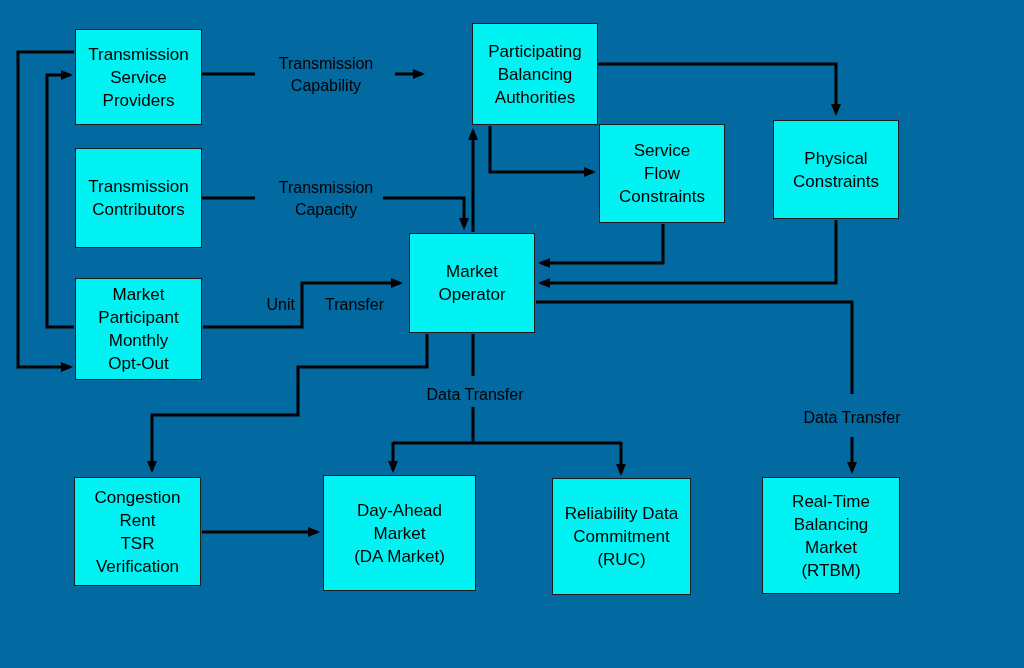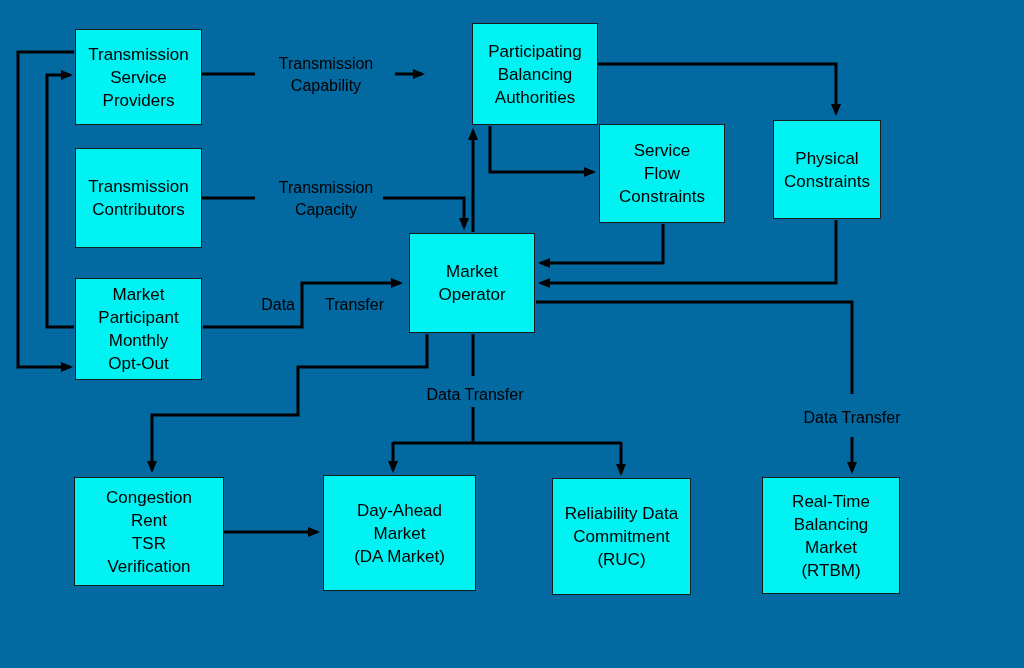--- a/index.html
+++ b/index.html
@@ -16,23 +16,23 @@
   .elabel{
     position:absolute;font-size:16px;line-height:22px;text-align:center;
     white-space:pre-line;color:#000;
   }
   
   .n-tsp{left:75px;top:29px;width:127px;height:96px;}
   .n-contrib{left:75px;top:148px;width:127px;height:100px;}
   .n-optout{left:75px;top:278px;width:127px;height:102px;}
   .n-pba{left:428px;top:23px;width:126px;height:102px;margin-left:44px;}
   .n-sfc{left:599px;top:124px;width:126px;height:99px;}
-  .n-pc{left:773px;top:120px;width:108px;height:99px;}
+  .n-pc{left:773px;top:120px;width:126px;height:99px;}
   .n-mo{left:409px;top:233px;width:126px;height:100px;}
-  .n-congest{left:74px;top:477px;width:150px;height:109px;}
+  .n-congest{left:74px;top:477px;width:127px;height:109px;}
   .n-da{left:323px;top:475px;width:153px;height:116px;}
   .n-ruc{left:552px;top:478px;width:139px;height:117px;}
   .n-rtbm{left:762px;top:477px;width:138px;height:117px;}
   
   .l-capability{left:266px;top:53px;width:120px;}
   .l-capacity{left:266px;top:177px;width:120px;}
   .l-dt-left{left:235px;top:294px;width:60px;text-align:right;}
   .l-dt-right{left:310px;top:294px;width:90px;text-align:left;margin-left:15px;}
   .l-dt-center{left:413px;top:384px;width:124px;}
   .l-dt-rtbm{left:790px;top:407px;width:124px;}
@@ -125,18 +125,18 @@
     <span class="node-label">Real-Time
 Balancing
 Market
 (RTBM)</span>
   </div>
 
   <div class="elabel l-capability">Transmission
 Capability</div>
   <div class="elabel l-capacity">Transmission
 Capacity</div>
-  <div class="elabel l-dt-left">Data</div>
+  <div class="elabel l-dt-left">Unit</div>
   <div class="elabel l-dt-right">Transfer</div>
   <div class="elabel l-dt-center">Data Transfer</div>
   <div class="elabel l-dt-rtbm">Data Transfer</div>
 
 </div>
 
 </body></html>

